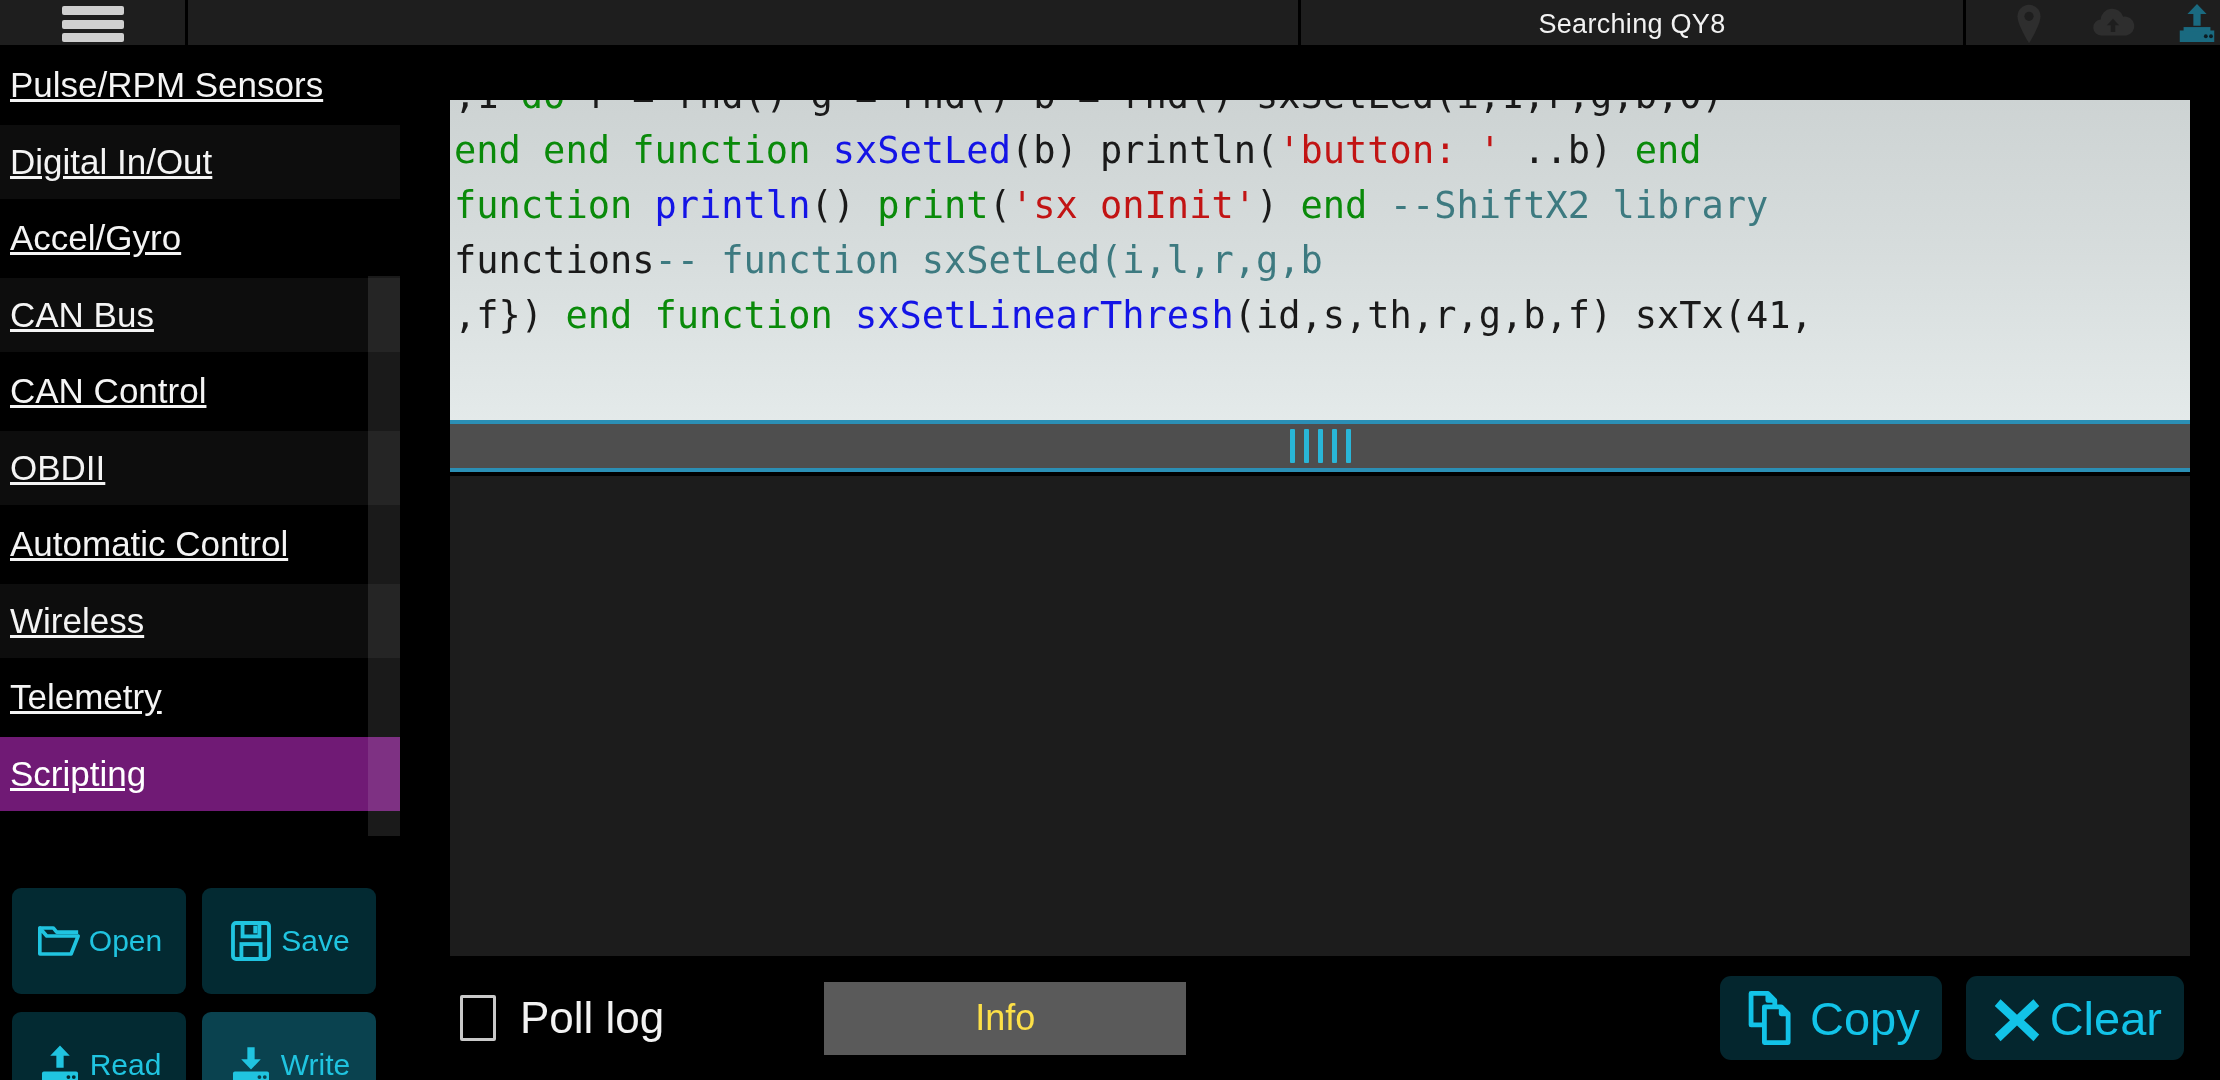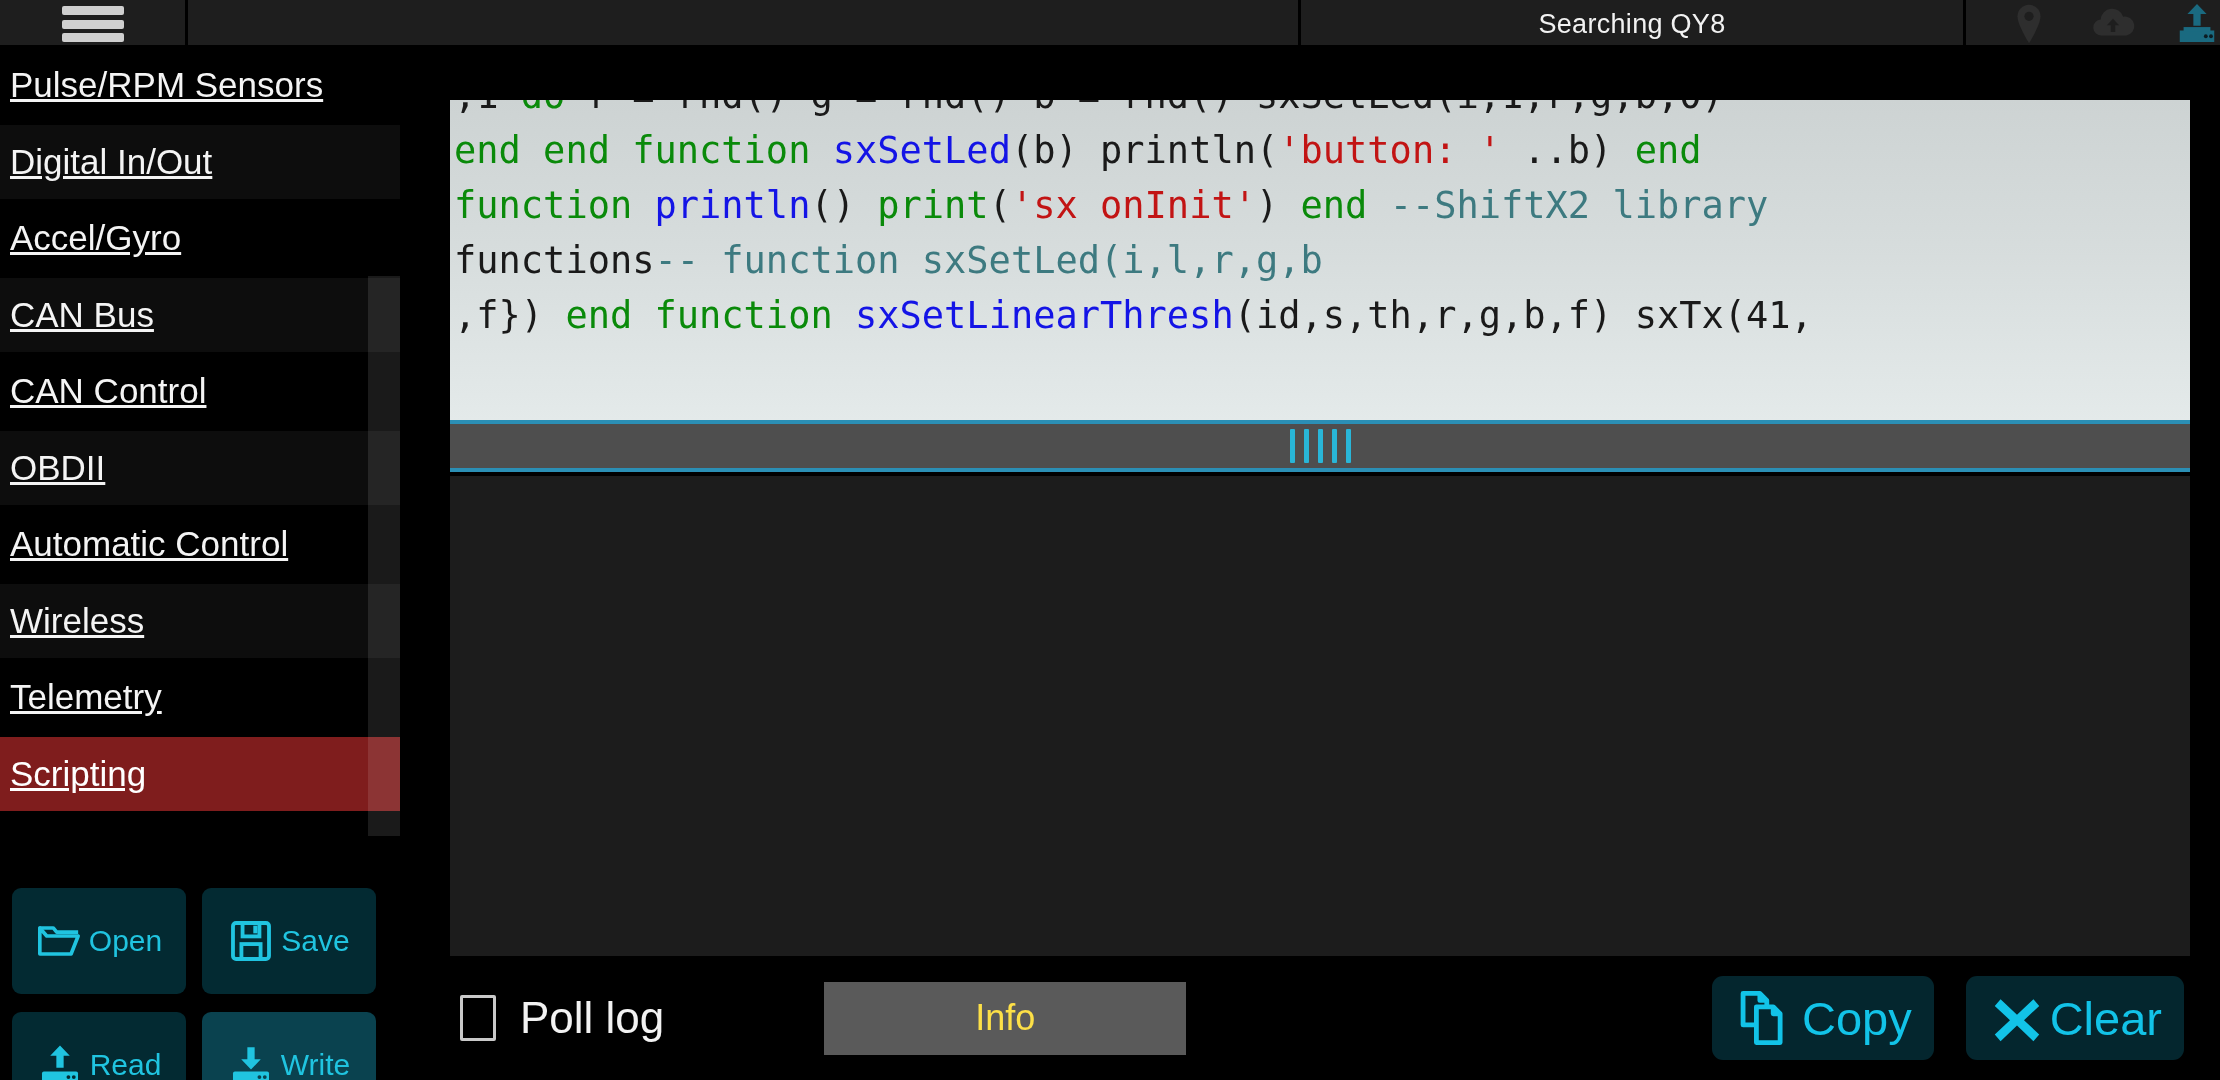--- a/index.html
+++ b/index.html
@@ -42,21 +42,21 @@
     position:relative; height:76.5px; display:flex; align-items:center;
     padding-left:10px; border-bottom:2px solid #000;
   }
   .menu-item .mlabel {
     color:#f4f4f4; font-size:35px; font-weight:400; white-space:nowrap;
     font-family:"Liberation Sans", sans-serif;
     text-decoration:underline;
   }
   .menu-item.alt { background:#0d0d0d; }
   .menu-item.dark { background:#000; }
-  .menu-item.selected { background:#7f1d1d; }
+  .menu-item.selected { background:#701a75; }
   .menu-item.selected .mlabel { color:#ffffff; }
 
   
   #menu-scroll-track {
     position:absolute; right:0; top:228px; width:32px; height:560px;
     background:rgba(255,255,255,0.10); pointer-events:none;
   }
 
   
   #side-buttons {
@@ -118,21 +118,21 @@
   #polllog-wrap { display:flex; align-items:center; gap:24px; margin-left:60px; cursor:pointer; }
   #polllog-box {
     width:36px; height:46px; border:3px solid #c9c9c9; background:transparent; border-radius:2px;
   }
   #polllog-label { color:#f2f2f2; font-size:44px; font-family:"Liberation Sans", sans-serif;text-align:center; }
   #info-btn {
     margin-left:160px; width:362px; height:73px; background:#5a5a5a;
     display:flex; align-items:center; justify-content:center; cursor:pointer;
   }
   #info-btn .lbl { color:#fde047; font-size:36px; font-family:"Liberation Sans", sans-serif; }
-  #action-btns { margin-left:auto; display:flex; align-items:center; gap:32px; margin-right:36px; }
+  #action-btns { margin-left:auto; display:flex; align-items:center; gap:24px; margin-right:36px; }
   .abtn {
     height:84px; background:#04262e; border-radius:11px; display:flex;
     align-items:center; justify-content:center; gap:4px; padding:0 22px; cursor:pointer;
   }
   .abtn .albl { color:#12c3e8; font-size:47px; font-family:"Liberation Sans", sans-serif; }
   .abtn svg { display:block; }
 </style>
 </head>
 <body>
 

